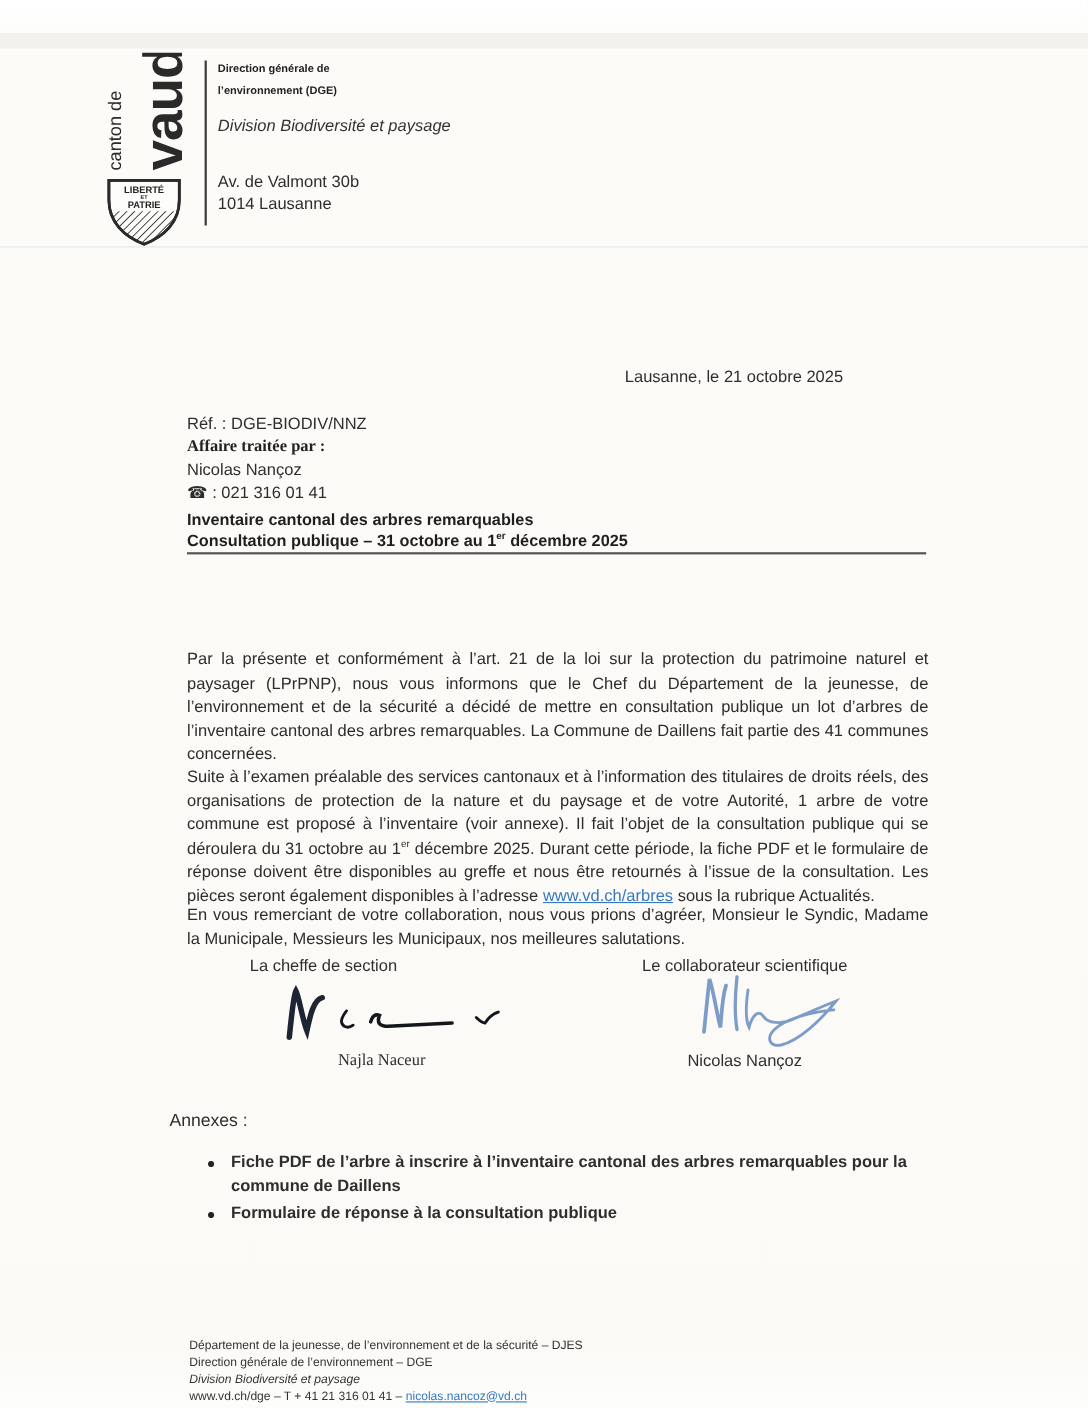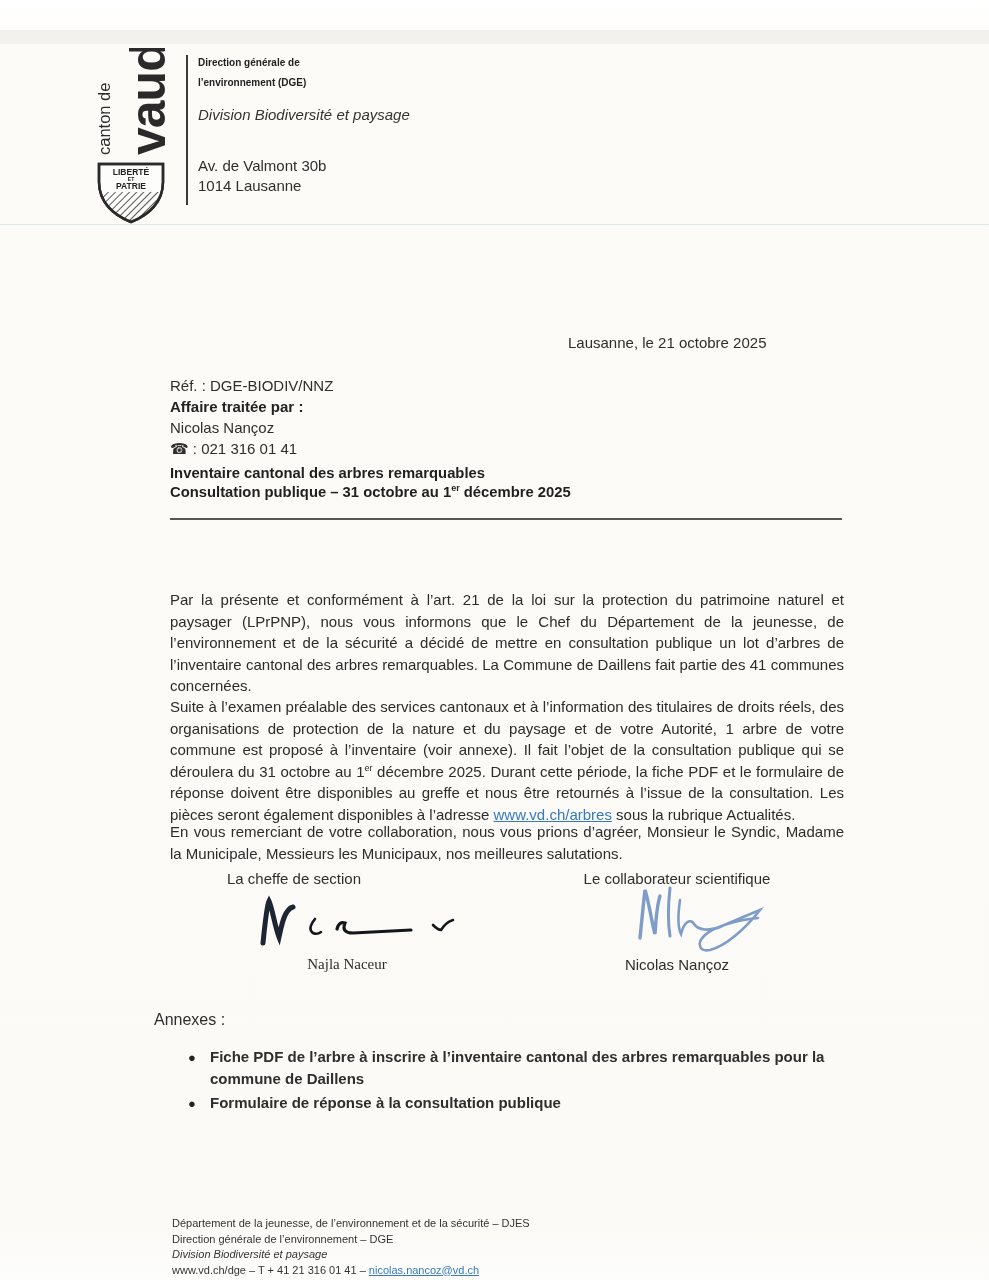--- a/index.html
+++ b/index.html
@@ -16,26 +16,26 @@
 
   
   .divider-v { position:absolute; left:186px; top:55px; width:2px; height:150px; background:#3a3a3a; }
   .dept { left:198px; top:53px; font-size:10px; font-weight:bold; line-height:20px; color:#222; }
   .division { left:198px; top:106px; font-size:15px; font-style:italic; color:#333; }
   .sender-addr { left:198px; top:156px; font-size:15px; line-height:20px; color:#2e2e2e; }
   .recipient { left:585px; top:151px; font-size:15px; line-height:19.5px; color:#2e2e2e; }
 
   
   .refblock { left:170px; top:331px; font-size:15px; line-height:21px; color:#2e2e2e;margin-top:44px; }
-  .refblock .bold { font-weight:bold; color:#222; }
+  .refblock .bold { font-weight:bold; color:#222;font-family:Liberation Serif, serif; }
   .dateline { left:568px; top:334px; font-size:15px; color:#2e2e2e;text-align:center; }
 
   
   .subject { left:170px; top:464px; width:672px; font-size:14.8px; font-weight:bold;
-             line-height:19px; color:#1f1f1f; border-bottom:2px solid #555; padding-bottom:16px; }
+             line-height:19px; color:#1f1f1f; border-bottom:2px solid #555; padding-bottom:0; }
   sup { font-size:9px; vertical-align:super; line-height:0; }
 
   
   .body-text { left:170px; width:674px; font-size:15px; line-height:21.5px; color:#2c2c2c; }
   .just { text-align:justify;margin-top:20px; }
   a.link { color:#3579c0; text-decoration:underline; }
 
   
   .sig-title-left  { left:227px; top:870px; width:240px; text-align:left; font-size:15px; }
   .sig-title-right { left:537px; top:870px; width:280px; text-align:center; font-size:15px; }

